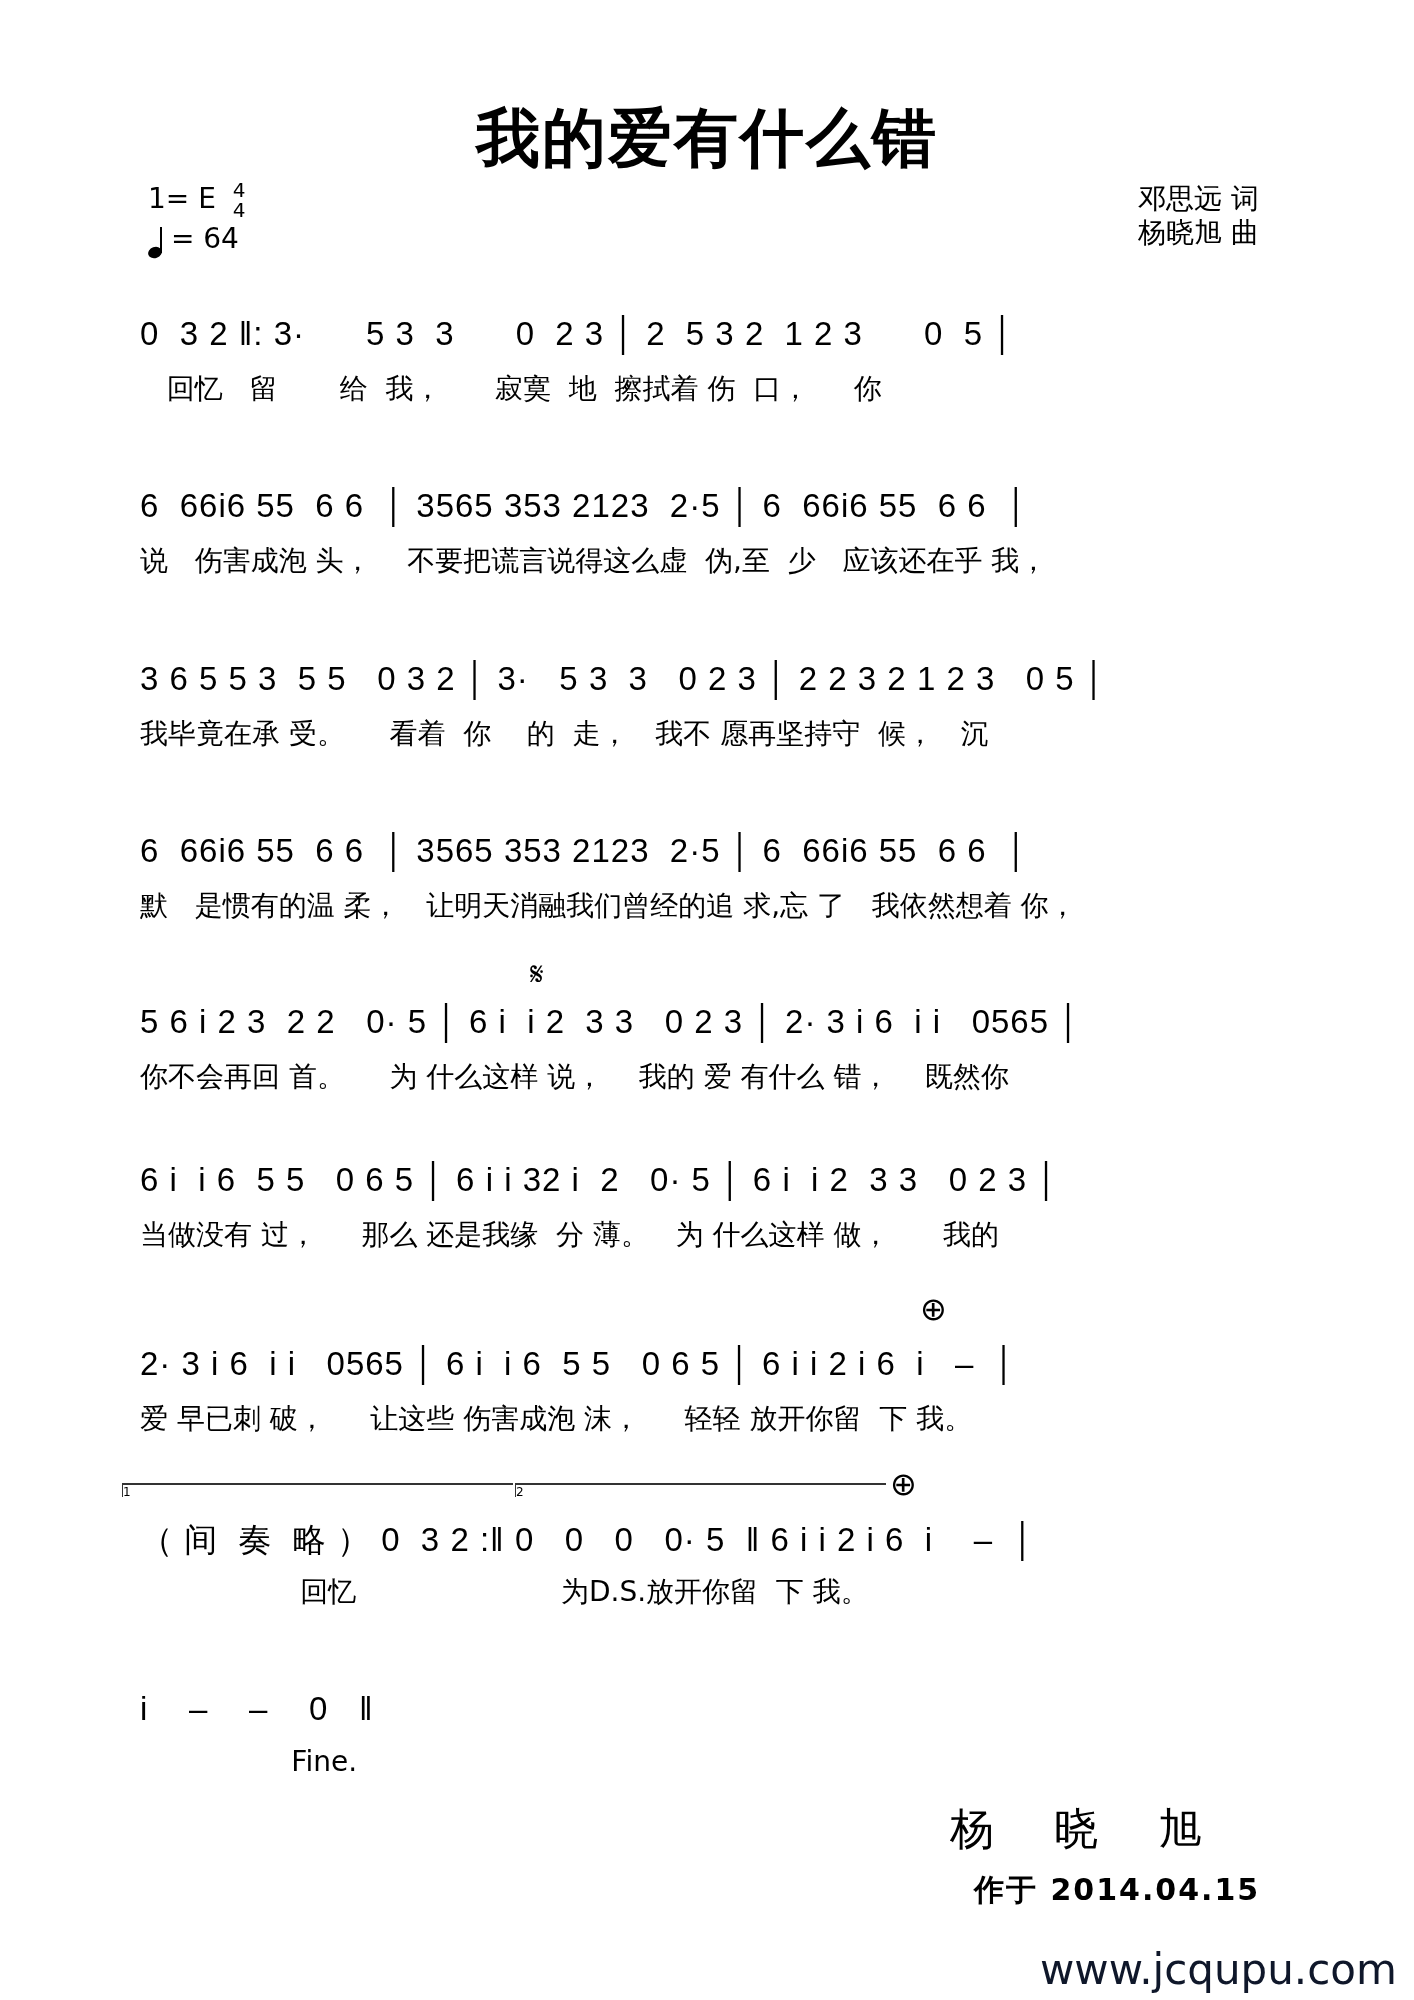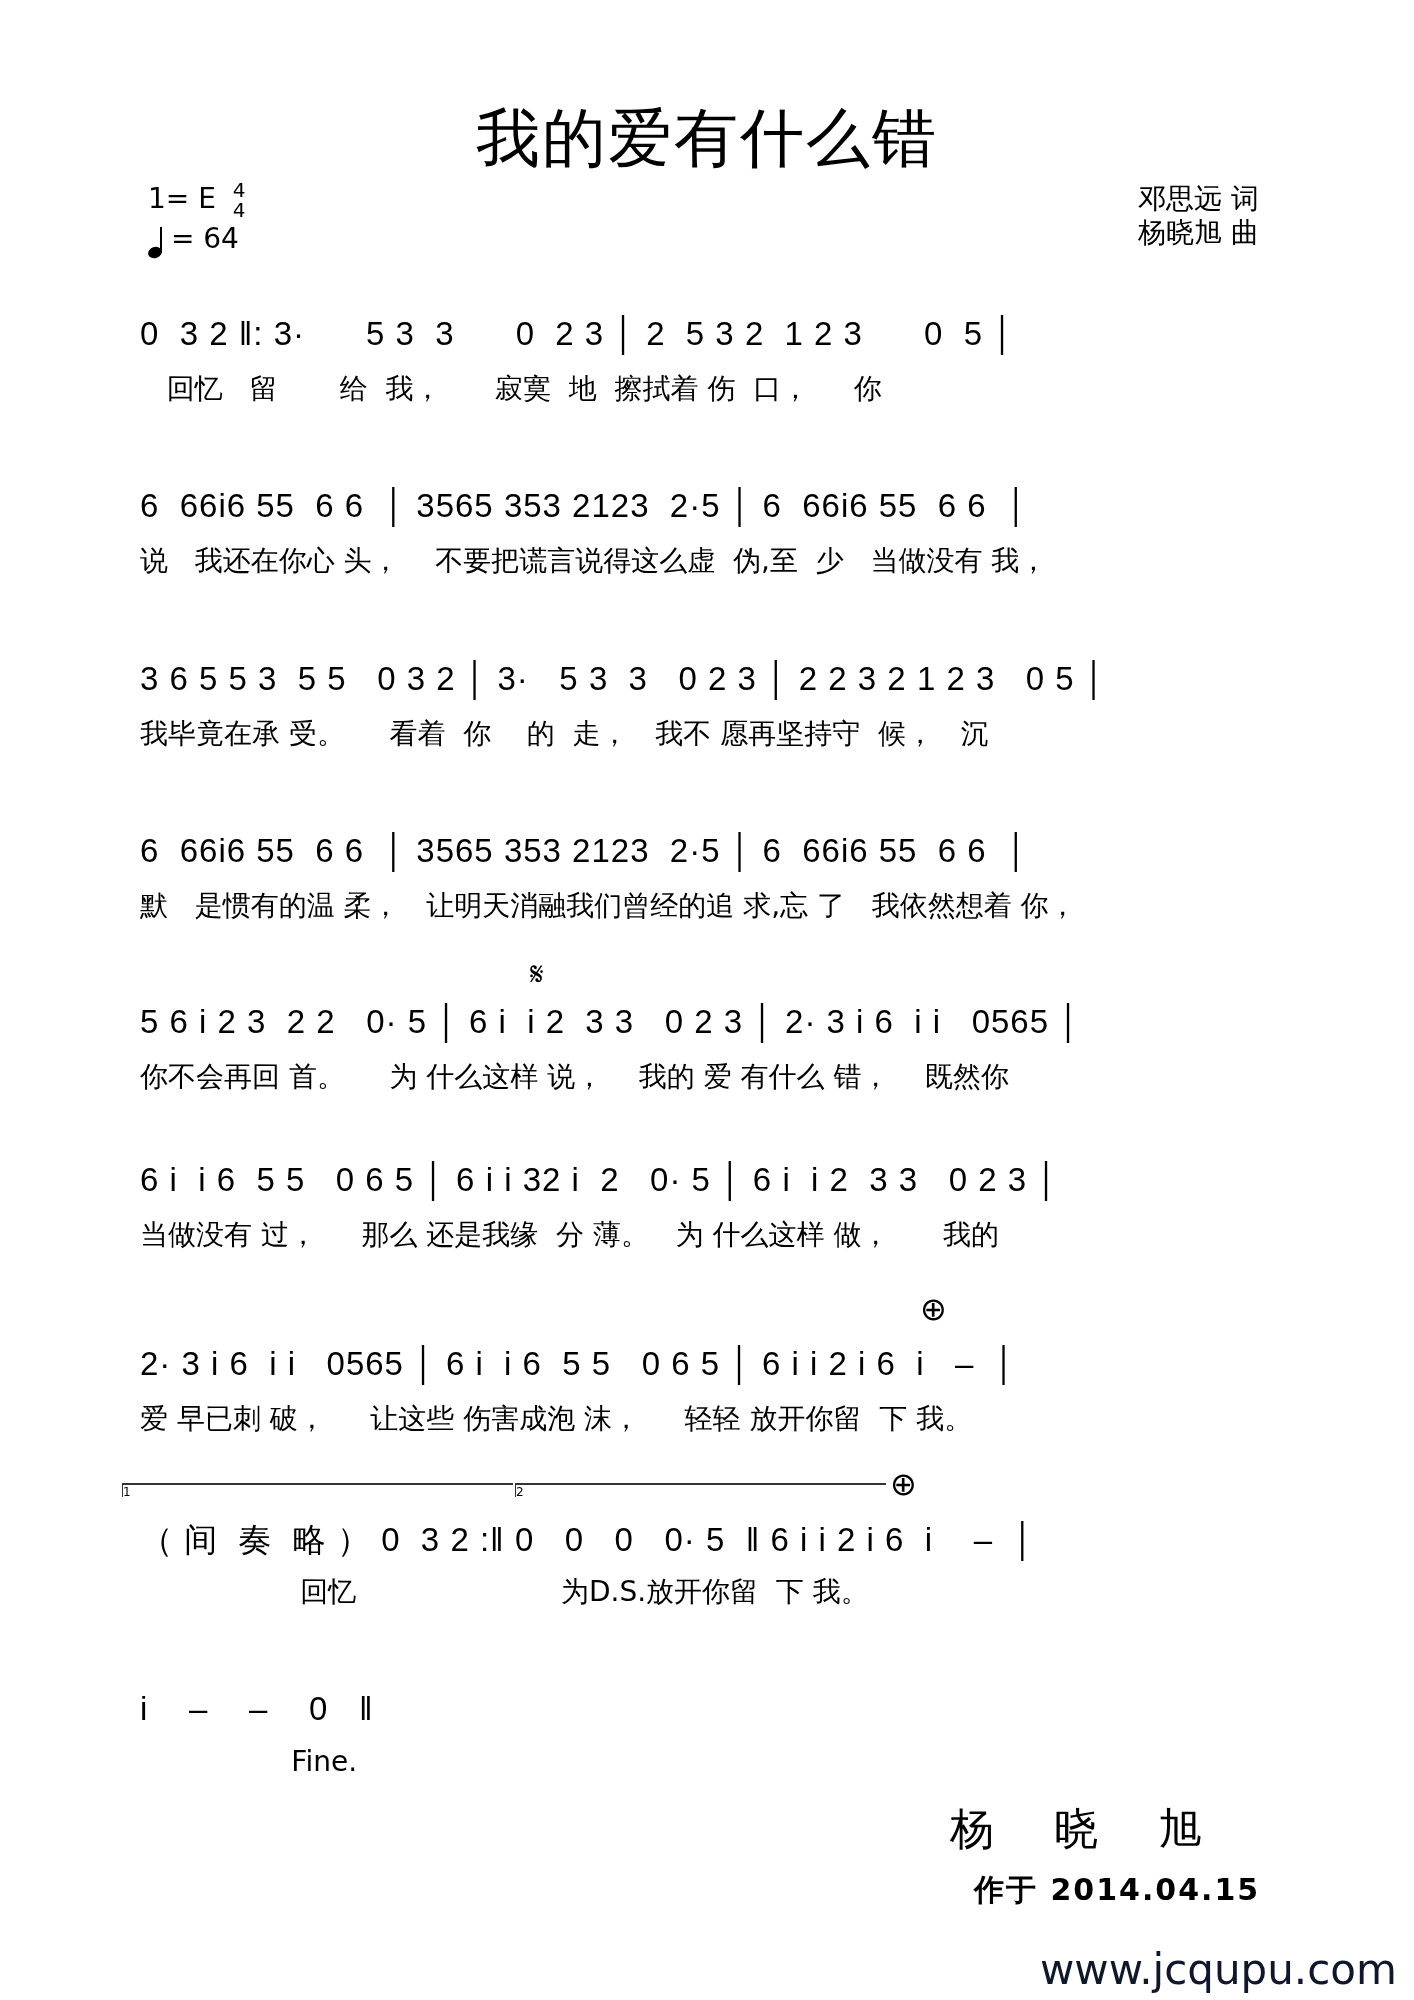--- a/index.html
+++ b/index.html
@@ -1,19 +1,19 @@
 <!DOCTYPE html>
 <html><head>
 <meta charset="utf-8">
 <style>
   html, body { margin:0; padding:0; background:#fff; }
   body { width:1414px; height:2000px; position:relative; overflow:hidden;
          font-family:"DejaVu Sans", "Liberation Sans", sans-serif; color:#000; }
   .abs { position:absolute; }
-  .title { left:0; width:1414px; top:95px; text-align:center; font-size:64px; font-weight:normal; letter-spacing:2px; }
+  .title { left:0; width:1414px; top:95px; text-align:center; font-size:64px; font-weight:bold; letter-spacing:2px; }
   .meta-left { left:148px; top:180px; font-size:28px; line-height:38px; }
   .timesig { display:inline-block; vertical-align:middle; font-size:20px; line-height:20px; text-align:center; margin-left:8px; }
   .quarter-note { display:inline-block; width:14px; height:30px; position:relative; vertical-align:bottom; }
   .quarter-note::before { content:""; position:absolute; left:0; bottom:0; width:14px; height:11px; background:#000; border-radius:50%; transform:rotate(-20deg); }
   .quarter-note::after { content:""; position:absolute; left:12px; bottom:5px; width:2px; height:26px; background:#000; }
   .meta-right { left:1138px; top:182px; font-size:28px; line-height:34px; }
   .line { position:absolute; left:140px; width:1160px; height:130px; }
   .notes { position:absolute; top:0; left:0; font-size:33px; font-family:"Liberation Sans Narrow","Liberation Sans",sans-serif; white-space:pre; letter-spacing:1px; }
   .lyrics { position:absolute; top:55px; left:0; font-size:28px; white-space:pre; }
   .marker { position:absolute; font-size:32px; }
@@ -46,21 +46,21 @@
   <div>杨晓旭 曲</div>
 </div>
 
 <div class="line" style="top:315px;">
   <div class="notes">0  3 2 ‖: 3·      5 3  3      0  2 3 │ 2  5 3 2  1 2 3      0  5 │</div>
   <div class="lyrics">   回忆   留       给  我，      寂寞  地  擦拭着 伤  口，     你</div>
 </div>
 
 <div class="line" style="top:487px;">
   <div class="notes">6  66i6 55  6 6  │ 3565 353 2123  2·5 │ 6  66i6 55  6 6  │</div>
-  <div class="lyrics">说   我还在你心 头，    不要把谎言说得这么虚  伪,至  少   当做没有 我，</div>
+  <div class="lyrics">说   伤害成泡 头，    不要把谎言说得这么虚  伪,至  少   应该还在乎 我，</div>
 </div>
 
 <div class="line" style="top:660px;">
   <div class="notes">3 6 5 5 3  5 5   0 3 2 │ 3·   5 3  3   0 2 3 │ 2 2 3 2 1 2 3   0 5 │</div>
   <div class="lyrics">我毕竟在承 受。     看着  你    的  走，   我不 愿再坚持守  候，   沉</div>
 </div>
 
 <div class="line" style="top:832px;">
   <div class="notes">6  66i6 55  6 6  │ 3565 353 2123  2·5 │ 6  66i6 55  6 6  │</div>
   <div class="lyrics">默   是惯有的温 柔，   让明天消融我们曾经的追 求,忘 了   我依然想着 你，</div>

